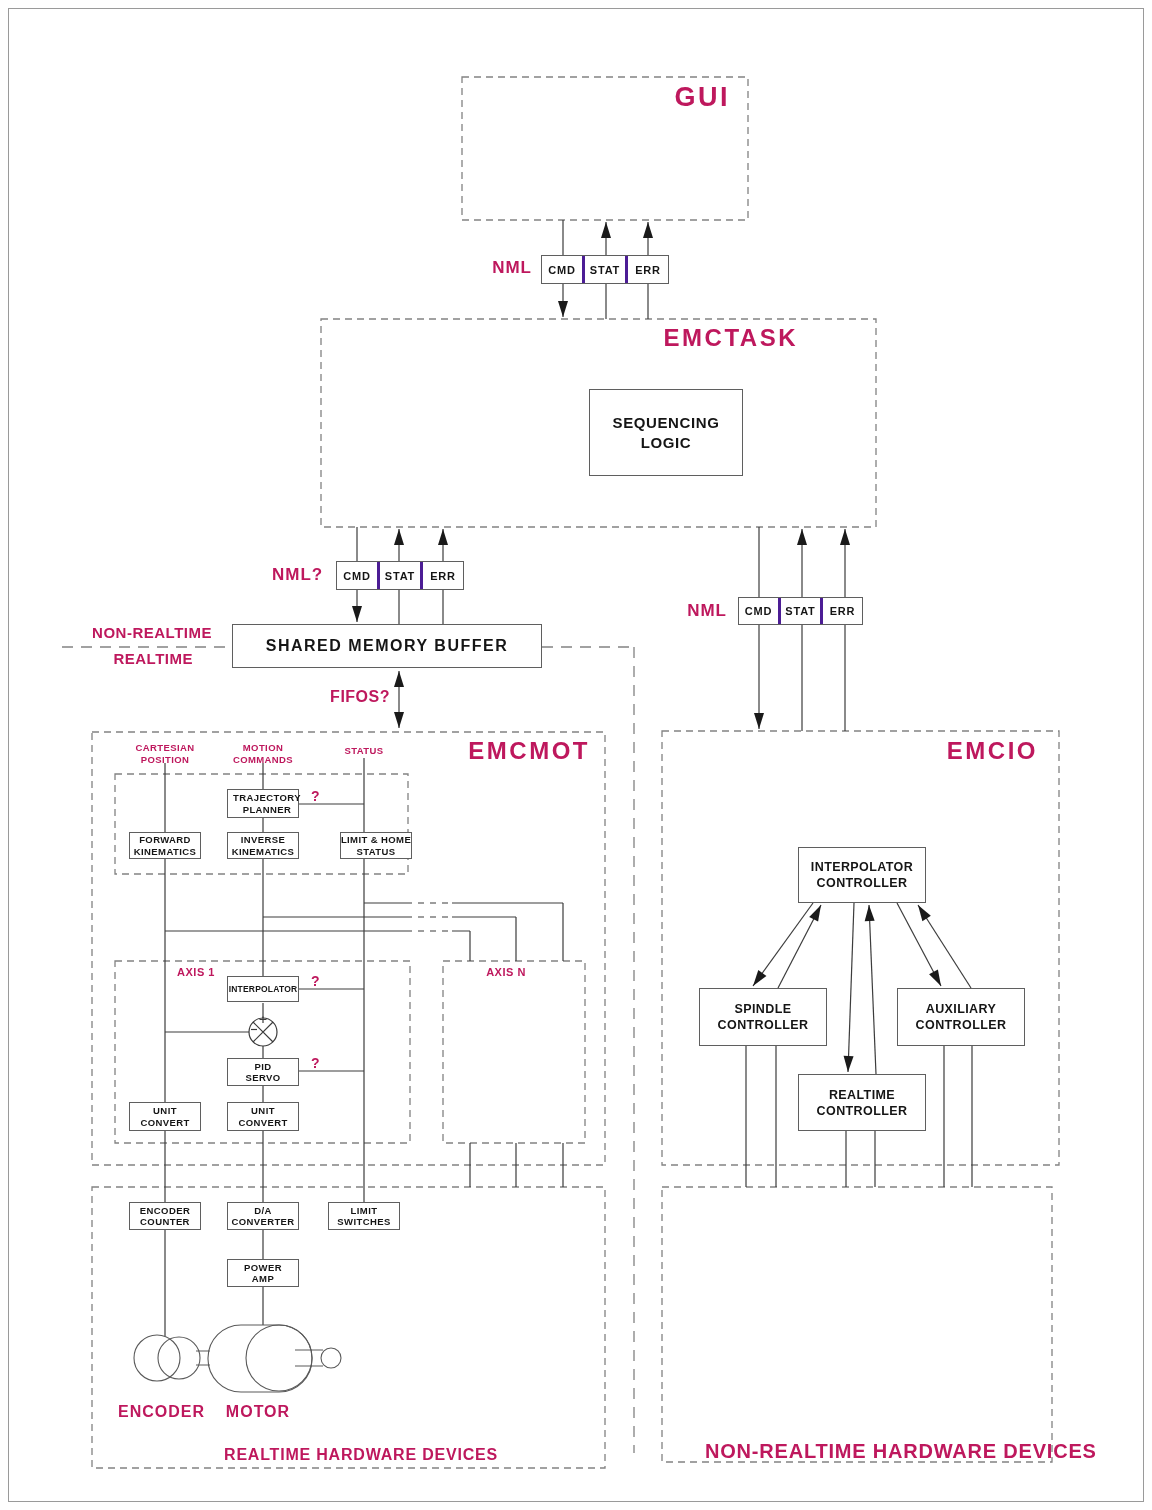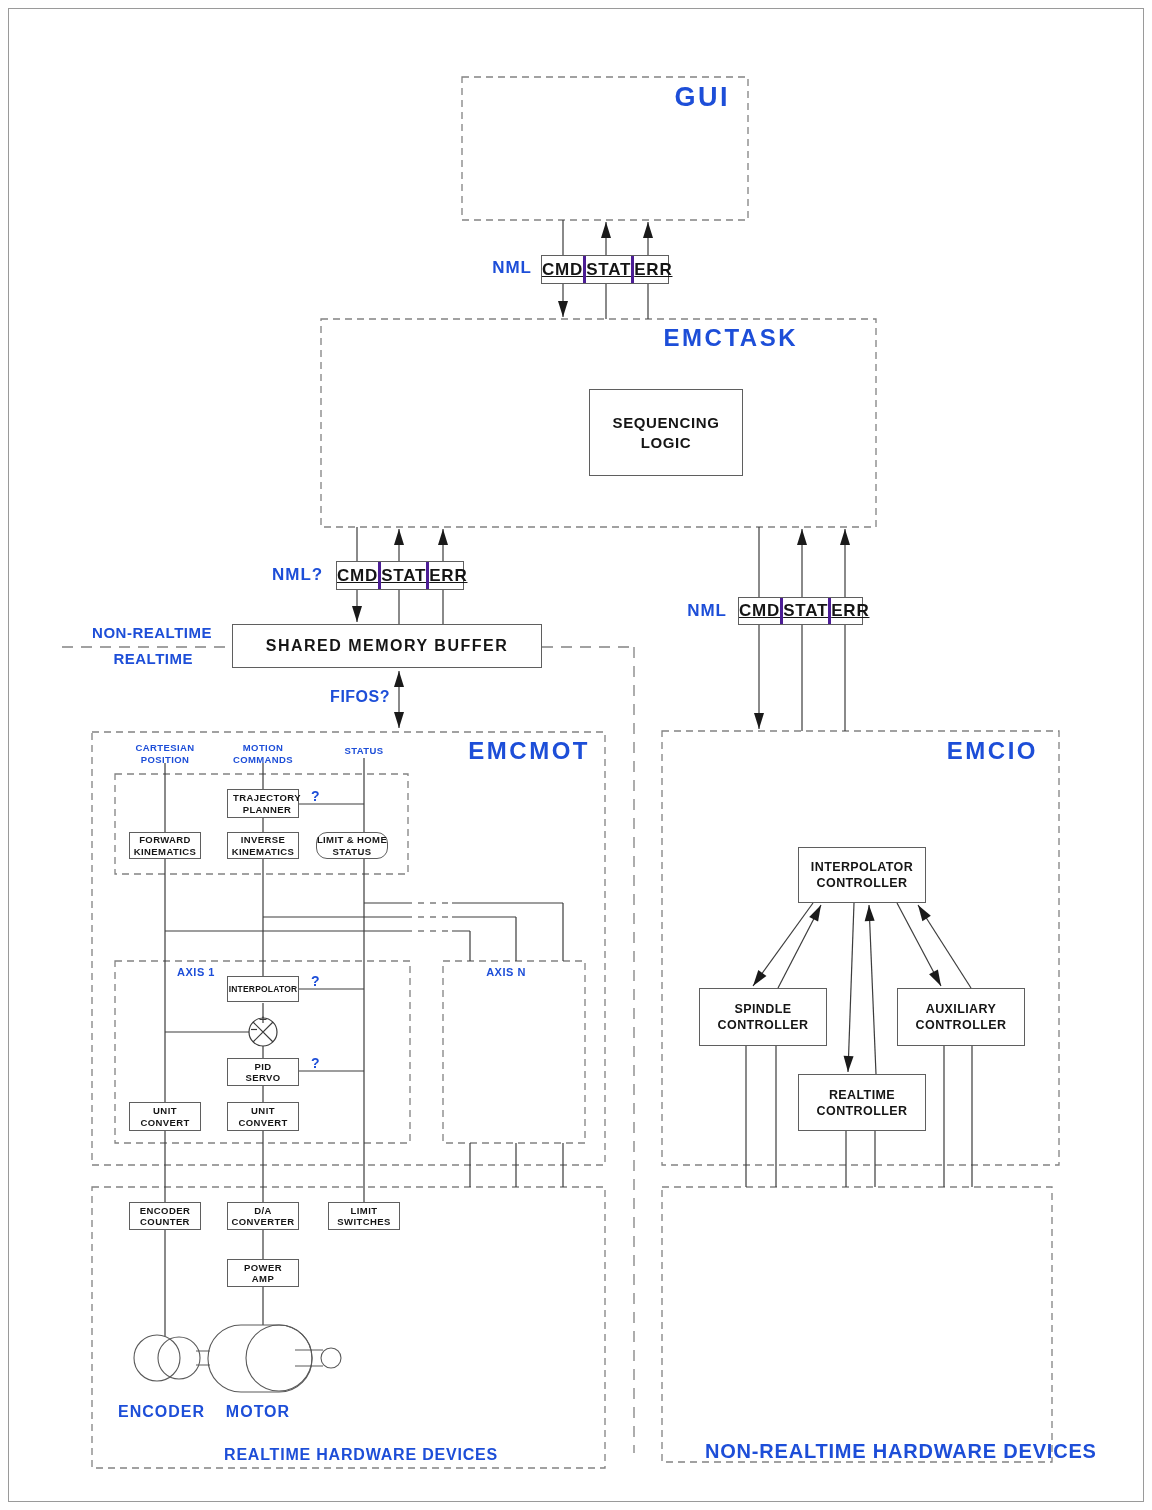--- a/index.html
+++ b/index.html
@@ -9,26 +9,26 @@
          border:1px solid #9a9a9a;z-index:0;}
   svg.wires{position:absolute;left:0;top:0;z-index:1;}
   .b{position:absolute;background:#fff;border:1px solid #5f5f5f;box-sizing:border-box;
      display:flex;flex-direction:column;align-items:center;justify-content:center;
      text-align:center;color:#151515;font-weight:bold;z-index:3;}
   .b span{display:block;white-space:nowrap;}
   .sm{font-size:9.5px;line-height:11.5px;letter-spacing:0.4px;}
   .xs{font-size:8.5px;line-height:10px;letter-spacing:0.2px;}
   .md{font-size:12.5px;line-height:16px;letter-spacing:0.4px;}
   .lg{font-size:15px;line-height:20px;letter-spacing:0.6px;}
-  .lbl{position:absolute;color:#1d4ed8;font-weight:bold;white-space:nowrap;z-index:4;}
+  .lbl{position:absolute;color:#be185d;font-weight:bold;white-space:nowrap;z-index:4;}
   .title{font-size:24px;letter-spacing:2.5px;text-align:right;}
   .nmlgrp{position:absolute;display:flex;z-index:3;background:#fff;
           border:1px solid #5f5f5f;box-sizing:border-box;}
   .nmlgrp .cell{flex:1;display:flex;align-items:center;justify-content:center;
-          font-size:17px;font-weight:bold;letter-spacing:0.8px;color:#151515;text-decoration:underline;}
+          font-size:11px;font-weight:bold;letter-spacing:0.8px;color:#151515;}
   .nmlgrp .cell + .cell{border-left:3px solid #4c1d95;}
   .q{font-size:14px;}
 </style>
 </head>
 <body>
 
 <div id="stage">
   <div class="pageborder"></div>
 
   <svg class="wires" width="1152" height="1510" viewBox="0 0 1152 1510">
@@ -206,21 +206,21 @@
     <span>PLANNER</span>
   </div>
   <div class="b sm" style="left:129px;top:832px;width:72px;height:27px;">
     <span>FORWARD</span>
     <span>KINEMATICS</span>
   </div>
   <div class="b sm" style="left:227px;top:832px;width:72px;height:27px;">
     <span>INVERSE</span>
     <span>KINEMATICS</span>
   </div>
-  <div class="b sm" style="left:316px;top:832px;width:72px;height:27px;border-radius:11px;">
+  <div class="b sm" style="left:340px;top:832px;width:72px;height:27px;">
     <span>LIMIT &amp; HOME</span>
     <span>STATUS</span>
   </div>
   <div class="b xs" style="left:227px;top:976px;width:72px;height:26px;">
     <span>INTERPOLATOR</span>
   </div>
   <div class="b sm" style="left:227px;top:1058px;width:72px;height:28px;">
     <span>PID</span>
     <span>SERVO</span>
   </div>

